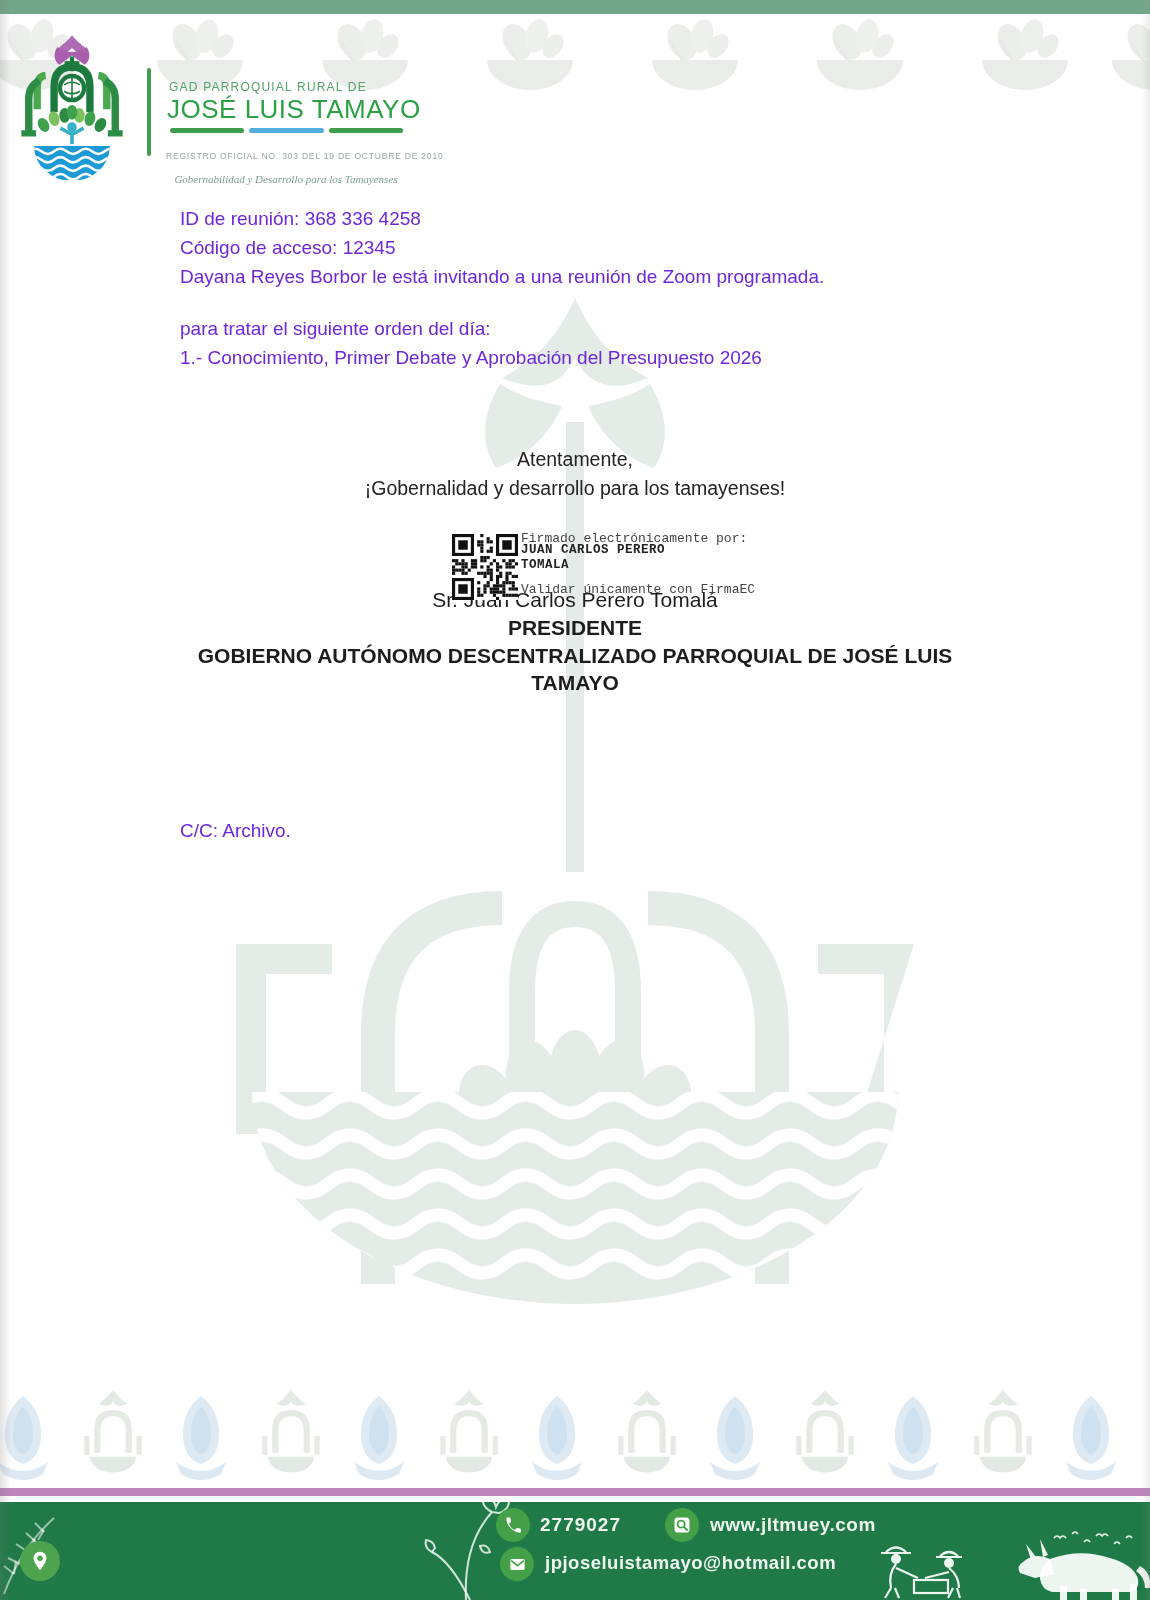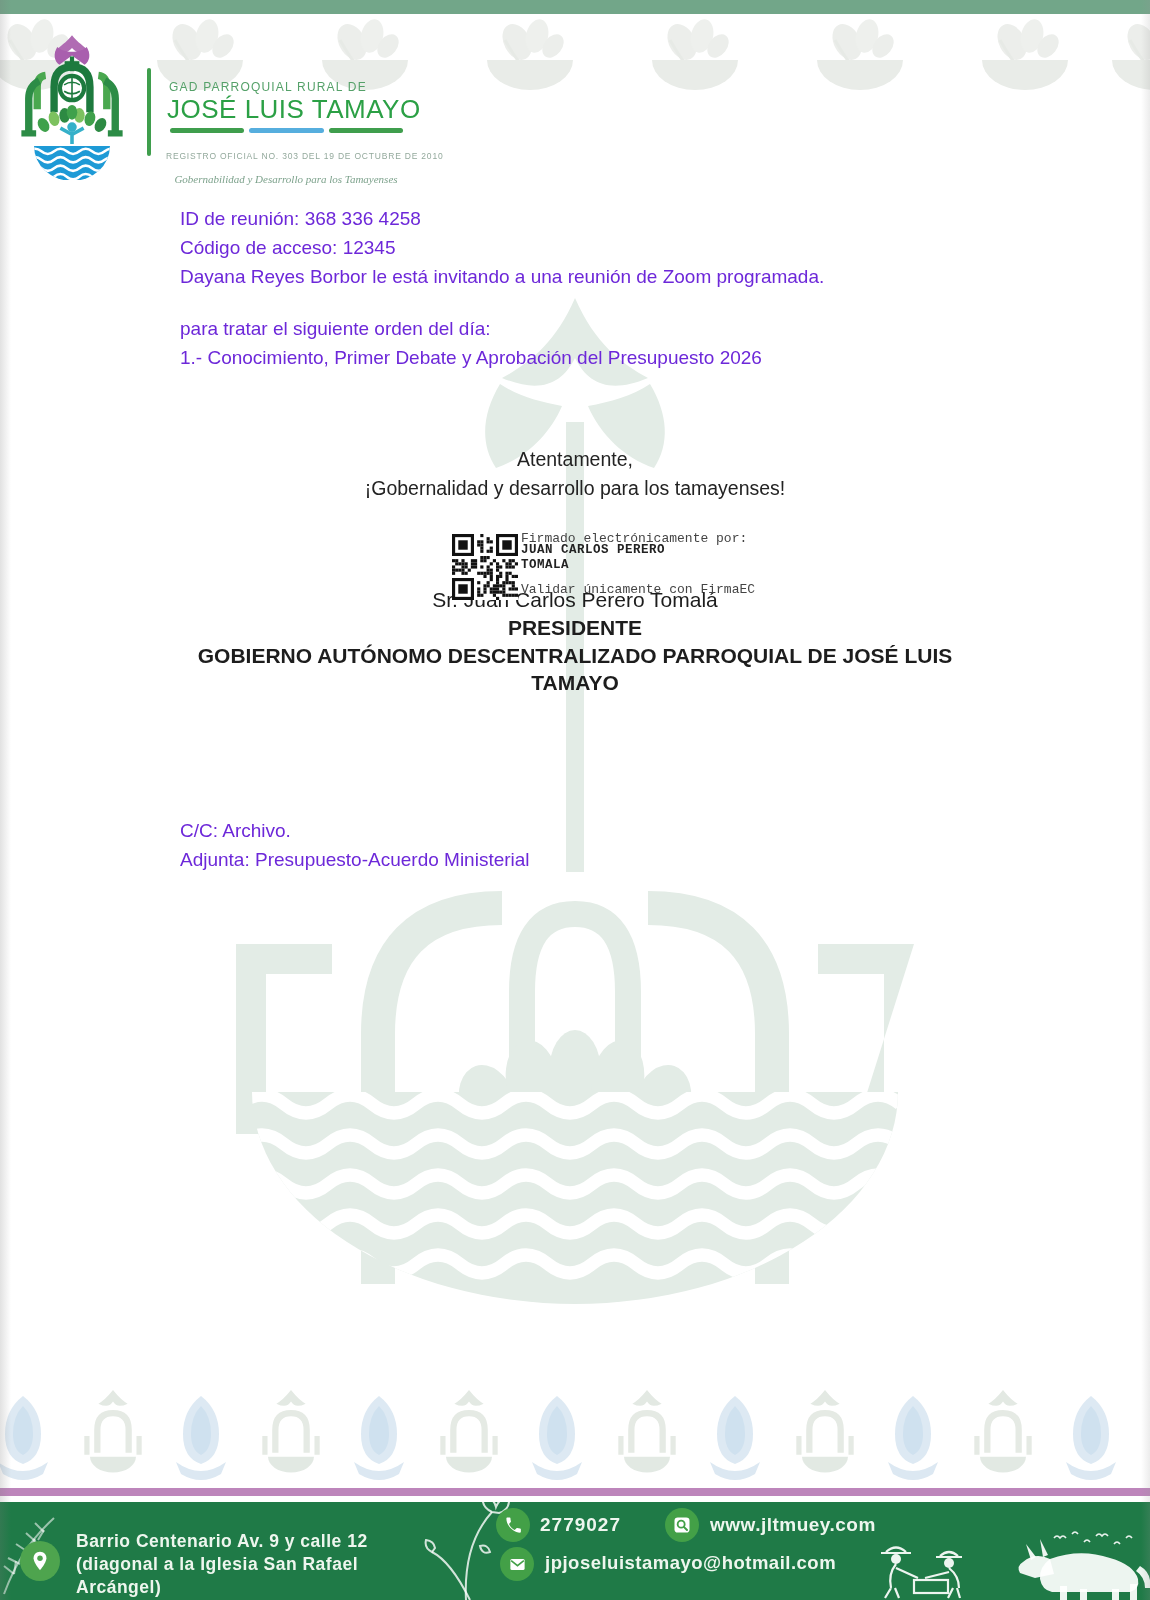--- a/index.html
+++ b/index.html
@@ -390,44 +390,38 @@
       <div class="stamp-tiny" style="margin-top:12px">Validar únicamente con FirmaEC</div>
     </span>
   </div>
 
   <div class="sig-center" style="top:588px;font-size:21px">Sr. Juan Carlos Perero Tomalá</div>
   <div class="sig-center bold" style="top:616px;font-size:21px">PRESIDENTE</div>
   <div class="sig-center bold" style="top:644px;font-size:21px">GOBIERNO AUTÓNOMO DESCENTRALIZADO PARROQUIAL DE JOSÉ LUIS</div>
   <div class="sig-center bold" style="top:671px;font-size:21px">TAMAYO</div>
 
   <div class="bodytext" style="top:816px">C/C: Archivo.</div>
-  <div class="bodytext" style="top:845px">Adjunta: Presupuesto-Acuerdo Ministerial</div>
 
   <div class="purple-line"></div>
   <div class="footer">
 
     <svg class="f-art" style="left:0;top:0" width="60" height="98" viewBox="0 0 60 98">
       <g stroke="rgba(255,255,255,.55)" stroke-width="2" fill="none">
         <path d="M4 92 C16 60 30 38 54 16"></path>
         <path d="M14 72 l-10 -8 M20 62 l-12 -6 M28 50 l-12 -8 M36 40 l-10 -9 M44 30 l-9 -9"></path>
         <path d="M14 72 l2 -13 M22 60 l4 -12 M30 48 l5 -11 M38 38 l6 -10"></path>
       </g>
     </svg>
 
     <span class="f-circle c-loc">
       <svg width="22" height="22" viewBox="0 0 24 24">
           <path d="M12 2 C8 2 5 5 5 9 c0 5 7 13 7 13 s7 -8 7 -13 c0 -4 -3 -7 -7 -7 z" fill="#fff"></path>
           <circle cx="12" cy="9" r="3" fill="#4ea44e"></circle>
         </svg>
     </span>
-    <div class="f-item f-address">
-      <div>Barrio Centenario Av. 9 y calle 12</div>
-      <div>(diagonal a la Iglesia San Rafael</div>
-      <div>Arcángel)</div>
-    </div>
 
     <svg class="f-art" style="left:424px;top:0" width="86" height="98" viewBox="0 0 86 98">
       <g stroke="rgba(255,255,255,.8)" stroke-width="2" fill="none">
         <path d="M42 98 C40 58 50 30 68 10"></path>
         <path d="M46 98 C32 70 20 56 8 50"></path>
         <path d="M68 10 q-11 -5 -9 -16 q11 2 13 11 q4 -10 13 -9 q1 12 -10 15 z"></path>
         <path d="M8 50 q-8 -4 -6 -12 q8 1 9 8 z"></path>
         <path d="M56 44 q8 -2 10 6 q-8 3 -10 -6 z"></path>
       </g>
     </svg>

